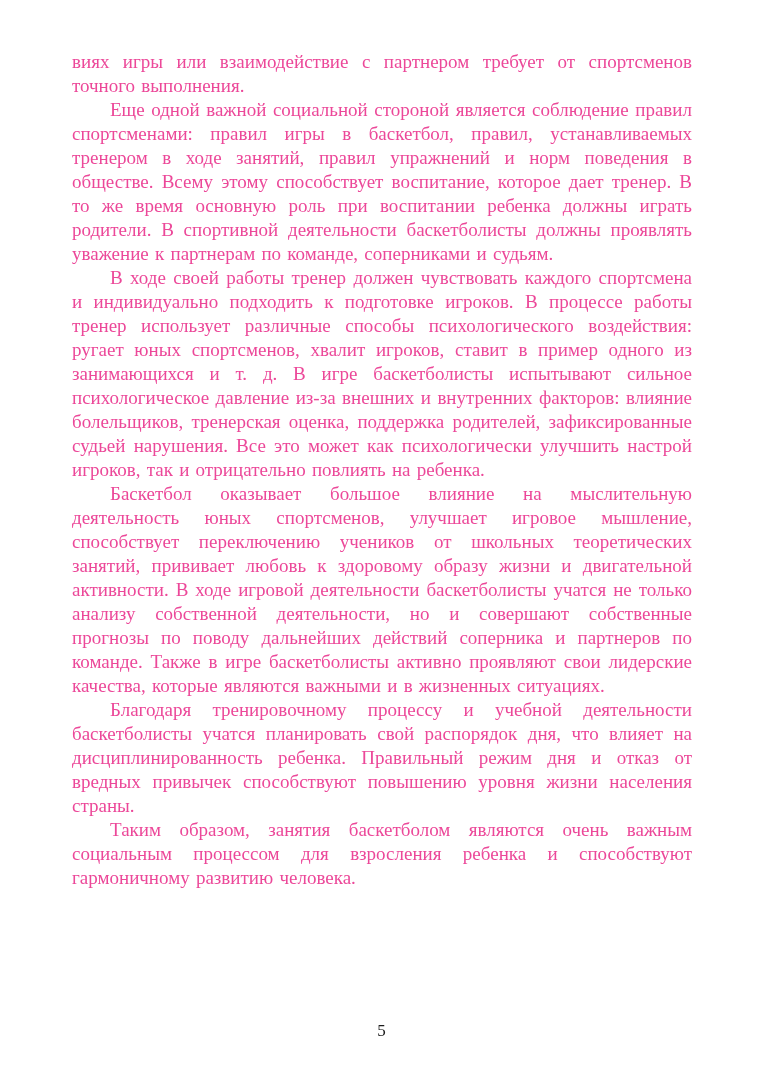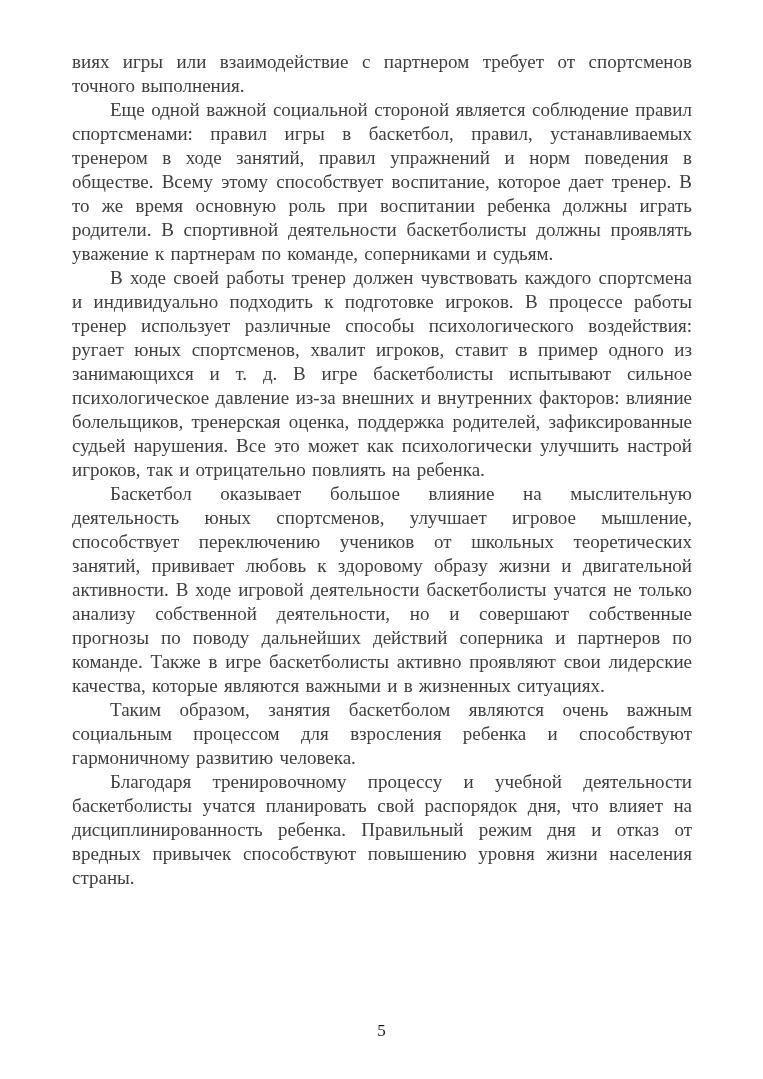--- a/index.html
+++ b/index.html
@@ -21,21 +21,21 @@
       background: #ffffff;
       box-sizing: border-box;
       padding: 50px 71px 0 72px;
     }
     .text-block p {
       margin: 0;
       font-size: 19px;
       line-height: 24px;
       text-align: justify;
       word-spacing: 1.5px;
-      color: #404040;
+      color: #ec4899;
     }
     .text-block p.indent {
       text-indent: 38px;
     }
     .page-number {
       position: absolute;
       left: 0;
       bottom: 38px;
       width: 100%;
       text-align: center;
@@ -46,17 +46,17 @@
   </style>
 </head>
 <body>
 
 <div class="page">
   <div class="text-block">
     <p>виях игры или взаимодействие с партнером требует от спортсменов точного выполнения.</p>
     <p class="indent">Еще одной важной социальной стороной является соблюдение правил спортсменами: правил игры в баскетбол, правил, устанавливаемых тренером в ходе занятий, правил упражнений и норм поведения в обществе. Всему этому способствует воспитание, которое дает тренер. В то же время основную роль при воспитании ребенка должны играть родители. В спортивной деятельности баскетболисты должны проявлять уважение к партнерам по команде, соперниками и судьям.</p>
     <p class="indent">В ходе своей работы тренер должен чувствовать каждого спортсмена и индивидуально подходить к подготовке игроков. В процессе работы тренер использует различные способы психологического воздействия: ругает юных спортсменов, хвалит игроков, ставит в пример одного из занимающихся и т. д. В игре баскетболисты испытывают сильное психологическое давление из-за внешних и внутренних факторов: влияние болельщиков, тренерская оценка, поддержка родителей, зафиксированные судьей нарушения. Все это может как психологически улучшить настрой игроков, так и отрицательно повлиять на ребенка.</p>
     <p class="indent">Баскетбол оказывает большое влияние на мыслительную деятельность юных спортсменов, улучшает игровое мышление, способствует переключению учеников от школьных теоретических занятий, прививает любовь к здоровому образу жизни и двигательной активности. В ходе игровой деятельности баскетболисты учатся не только анализу собственной деятельности, но и совершают собственные прогнозы по поводу дальнейших действий соперника и партнеров по команде. Также в игре баскетболисты активно проявляют свои лидерские качества, которые являются важными и в жизненных ситуациях.</p>
+    <p class="indent">Благодаря тренировочному процессу и учебной деятельности баскетболисты учатся планировать свой распорядок дня, что влияет на дисциплинированность ребенка. Правильный режим дня и отказ от вредных привычек способствуют повышению уровня жизни населения страны.</p>
     <p class="indent">Таким образом, занятия баскетболом являются очень важным социальным процессом для взросления ребенка и способствуют гармоничному развитию человека.</p>
-    <p class="indent">Благодаря тренировочному процессу и учебной деятельности баскетболисты учатся планировать свой распорядок дня, что влияет на дисциплинированность ребенка. Правильный режим дня и отказ от вредных привычек способствуют повышению уровня жизни населения страны.</p>
   </div>
   <div class="page-number">5</div>
 </div>
 
 </body></html>

